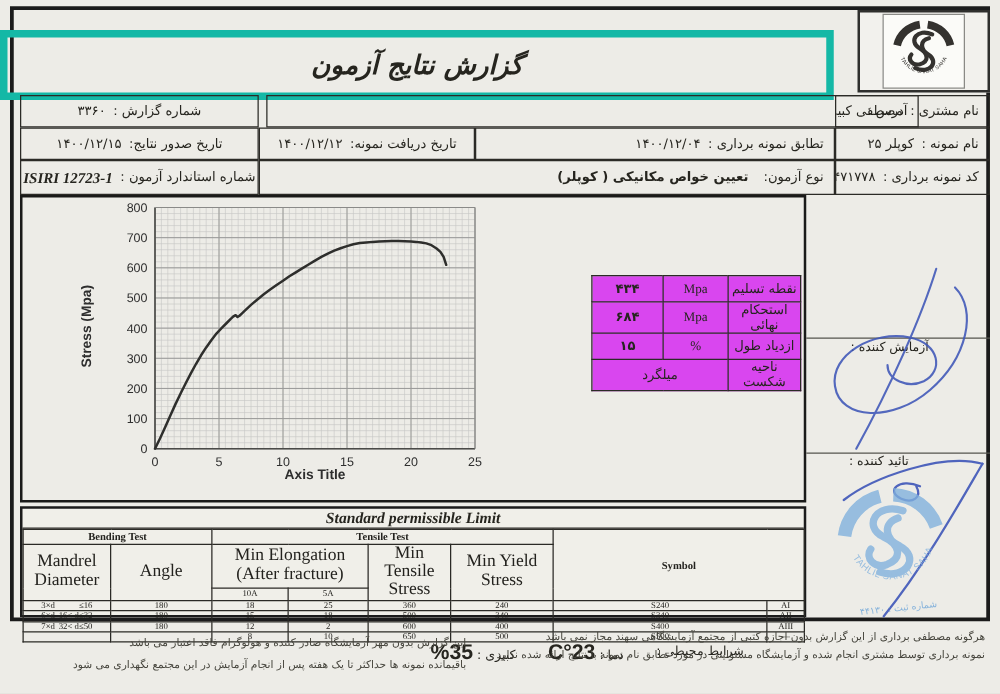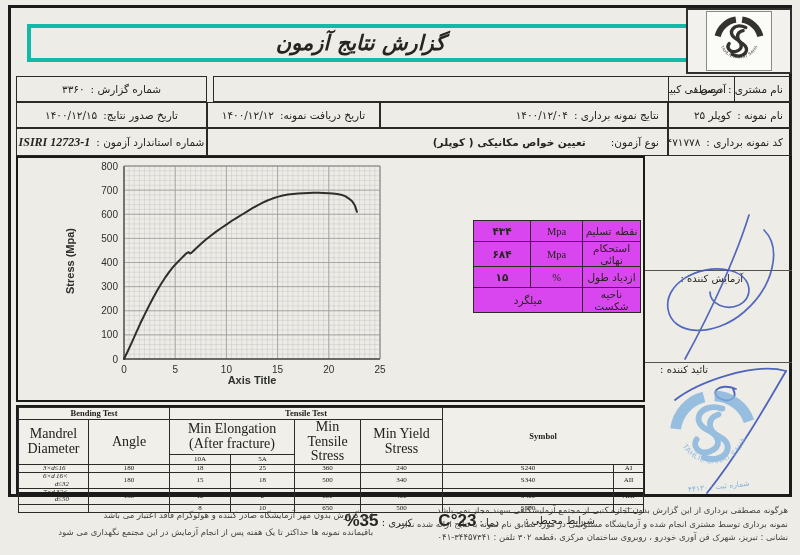--- a/index.html
+++ b/index.html
@@ -3,21 +3,21 @@
 <meta charset="utf-8">
 <style>
   html,body{margin:0;padding:0;}
   body{background:#d8d6d1;font-family:"DejaVu Sans",sans-serif;}
   #page{position:relative;width:800px;height:555px;background:#edece7;overflow:hidden;
         font-family:"DejaVu Sans",sans-serif;color:#26251f;}
   .abs{position:absolute;}
   
   #frame{left:8px;top:5px;width:784px;height:492px;border:3px solid #1b1b1b;box-sizing:border-box;}
   
-  #title-box{left:27px;top:24px;width:667px;height:38px;border:4px solid #14b8a6;box-sizing:border-box;
+  #title-box{left:0;top:24px;width:667px;height:56px;border:6px solid #14b8a6;box-sizing:border-box;
              display:flex;align-items:center;justify-content:center;}
   #page-title{font-size:21px;font-weight:bold;font-style:italic;}
   #logo-box{left:686px;top:8px;width:106px;height:66px;border:2px solid #2f2f2d;box-sizing:border-box;
             background:#f2f1ed;display:flex;align-items:center;justify-content:center;}
   #logo-tile{width:64px;height:58px;border:1px solid #8a8a86;background:#fbfbf8;display:flex;align-items:center;justify-content:center;}
   
   .cell{position:absolute;border:1px solid #2b2a26;box-sizing:border-box;direction:rtl;
         font-size:10.5px;white-space:nowrap;overflow:hidden;display:flex;align-items:center;}
   .cell .lbl{margin-left:6px;}
   .cell.center{justify-content:center;}
@@ -41,21 +41,21 @@
   .sig{position:absolute;}
   #stamp-wrap{position:absolute;left:652px;top:388px;width:125px;height:106px;transform:rotate(-6deg);opacity:.78;}
   
   #standard-box{left:16px;top:405px;width:629px;height:89px;border:2px solid #1b1b1b;box-sizing:border-box;background:#f0efe9;}
   #std-title{height:15px;line-height:15px;text-align:center;font-family:"Liberation Serif",serif;
       font-weight:bold;font-style:italic;font-size:12.5px;border-bottom:1.5px solid #2b2a26;}
   #std-table{width:100%;border-collapse:collapse;table-layout:fixed;font-family:"Liberation Serif",serif;color:#23221e;}
   #std-table td{border:1px solid #2b2a26;text-align:center;padding:0;font-size:7px;line-height:1.05;}
   #std-table .hdr{font-size:14px;}
   #std-table .grp{font-size:8.5px;font-weight:bold;}
-  .mandrel{display:flex;justify-content:space-between;padding:0 24px;font-style:italic;}
+  .mandrel{display:flex;justify-content:space-between;padding:0 14px;}
   #env-row{display:flex;direction:rtl;align-items:center;height:15px;padding-right:48px;gap:26px;font-size:10px;}
   #env-row .big{font-family:"Liberation Sans",sans-serif;font-weight:bold;font-size:17px;direction:ltr;}
   
   .footer{position:absolute;direction:rtl;font-size:8.5px;color:#45443c;text-align:right;}
   #footer-right{right:12px;top:504px;width:430px;line-height:13.5px;}
   #footer-left{left:28px;top:507px;width:345px;line-height:16.5px;}
 </style>
 </head>
 <body>
 
@@ -102,38 +102,38 @@
   <div class="cell center" style="left:16px;top:76px;width:191px;height:26px">
     <span class="lbl">شماره گزارش :</span>
     <span>۳۳۶۰</span>
   </div>
 
   <div class="cell right" style="left:668px;top:102px;width:124px;height:26px">
     <span class="lbl">نام نمونه :</span>
     <span>کوپلر ۲۵</span>
   </div>
   <div class="cell right" style="left:380px;top:102px;width:288px;height:26px">
-    <span class="lbl">نتایج نمونه برداری :</span>
+    <span class="lbl">تطابق نمونه برداری :</span>
     <span>۱۴۰۰/۱۲/۰۴</span>
   </div>
   <div class="cell center" style="left:207px;top:102px;width:173px;height:26px">
     <span class="lbl">تاریخ دریافت نمونه:</span>
     <span>۱۴۰۰/۱۲/۱۲</span>
   </div>
   <div class="cell center" style="left:16px;top:102px;width:191px;height:26px">
     <span class="lbl">تاریخ صدور نتایج:</span>
     <span>۱۴۰۰/۱۲/۱۵</span>
   </div>
 
   <div class="cell right" style="left:668px;top:128px;width:124px;height:28px">
     <span class="lbl">کد نمونه برداری :</span>
     <span>۱۴۷۱۷۷۸</span>
   </div>
   <div class="cell right" style="left:207px;top:128px;width:461px;height:28px">
-    <span class="lbl" style="margin-left:25px">نوع آزمون:</span>
+    <span class="lbl" style="margin-left:12px">نوع آزمون:</span>
     <span class="val-bold">تعیین خواص مکانیکی ( کوپلر)</span>
   </div>
   <div class="cell center" style="left:16px;top:128px;width:191px;height:28px">
     <span class="lbl">شماره استاندارد آزمون :</span>
     <span class="val-latin">ISIRI  12723-1</span>
   </div>
 
   <div id="chart-box" class="abs">
     <svg id="chart-svg" width="470" height="240">
         <line x1="106" y1="8" x2="106" y2="201" stroke="#c7c7c5" stroke-width="0.5"></line>
@@ -293,21 +293,21 @@
     <tr>
       <td>ناحیه شکست</td>
       <td colspan="2">میلگرد</td>
     </tr>
   </tbody>
     </table>
 
   <div class="panel-line" style="left:645px;top:270px;width:147px"></div>
   <div class="panel-line" style="left:645px;top:362px;width:147px"></div>
   <div class="sig-label" style="right:57px;top:273px">آزمایش کننده :</div>
-  <div class="sig-label" style="right:92px;top:364px">تائید کننده :</div>
+  <div class="sig-label" style="right:73px;top:364px">تائید کننده :</div>
 
   <svg class="sig" style="left:652px;top:212px" width="135" height="150" viewBox="0 0 135 150">
     <g fill="none" stroke="#3e56b8" stroke-width="1.7" stroke-linecap="round" opacity="0.88">
       <path d="M112 18 C130 36 122 74 92 100 C62 126 20 124 16 97 C12 72 46 52 76 58 C100 63 103 85 87 93 C74 99 58 92 58 80"></path>
       <path d="M97 3 C85 42 60 98 33 147"></path>
     </g>
   </svg>
   <svg class="sig" style="left:648px;top:358px" width="145" height="140" viewBox="0 0 145 140">
     <g fill="none" stroke="#3e56b8" stroke-width="1.8" stroke-linecap="round" opacity="0.9">
       <path d="M138 13 C106 4 50 24 27 42"></path>
@@ -317,20 +317,21 @@
   </svg>
 
   <div id="stamp-wrap">
     <svg width="125" height="106" viewBox="0 0 125 106" style="color:#7fb0dd">
       <use href="#tss-logo" x="17" y="0" width="90" height="90"></use>
       <text x="62" y="101" text-anchor="middle" font-size="7.5" fill="#6aa3d8" direction="rtl">شماره ثبت : ۴۴۱۳۰</text>
     </svg>
   </div>
 
   <div id="standard-box" class="abs">
+    <div id="std-title">Standard permissible Limit</div>
     <table id="std-table">
       <colgroup>
         <col style="width:70px">
           <col style="width:81px">
           <col style="width:61px">
           <col style="width:64px">
         <col style="width:66px">
           <col style="width:82px">
           <col style="width:171px">
           <col style="width:30px">
@@ -423,20 +424,19 @@
       <span>
         <span>کبیری :</span>
         <span class="big">35%</span>
       </span>
     </div>
   </div>
 
   <div id="footer-right" class="footer">
     <div>هرگونه مصطفی برداری  از این گزارش بدون اجازه کتبی از مجتمع آزمایشگاهی سهند مجاز نمی باشد</div>
     <div>نمونه برداری توسط مشتری انجام شده و آزمایشگاه مسئولیتی در مورد تطابق نام نمونه با نتایج ارائه شده ندارد</div>
-    <div>نشانی : تبریز، شهرک فن آوری خودرو ، روبروی ساختمان مرکزی ،قطعه ۳۰۲ تلفن : ۳۴۴۵۷۳۴۱-۰۴۱</div>
   </div>
   <div id="footer-left" class="footer">
     <div>این گزارش بدون مهر آزمایشگاه صادر کننده و هولوگرام فاقد اعتبار می باشد</div>
     <div>باقیمانده نمونه ها حداکثر تا یک هفته پس از انجام آزمایش در این مجتمع نگهداری می شود</div>
   </div>
 
 </div>
 
 </body></html>

